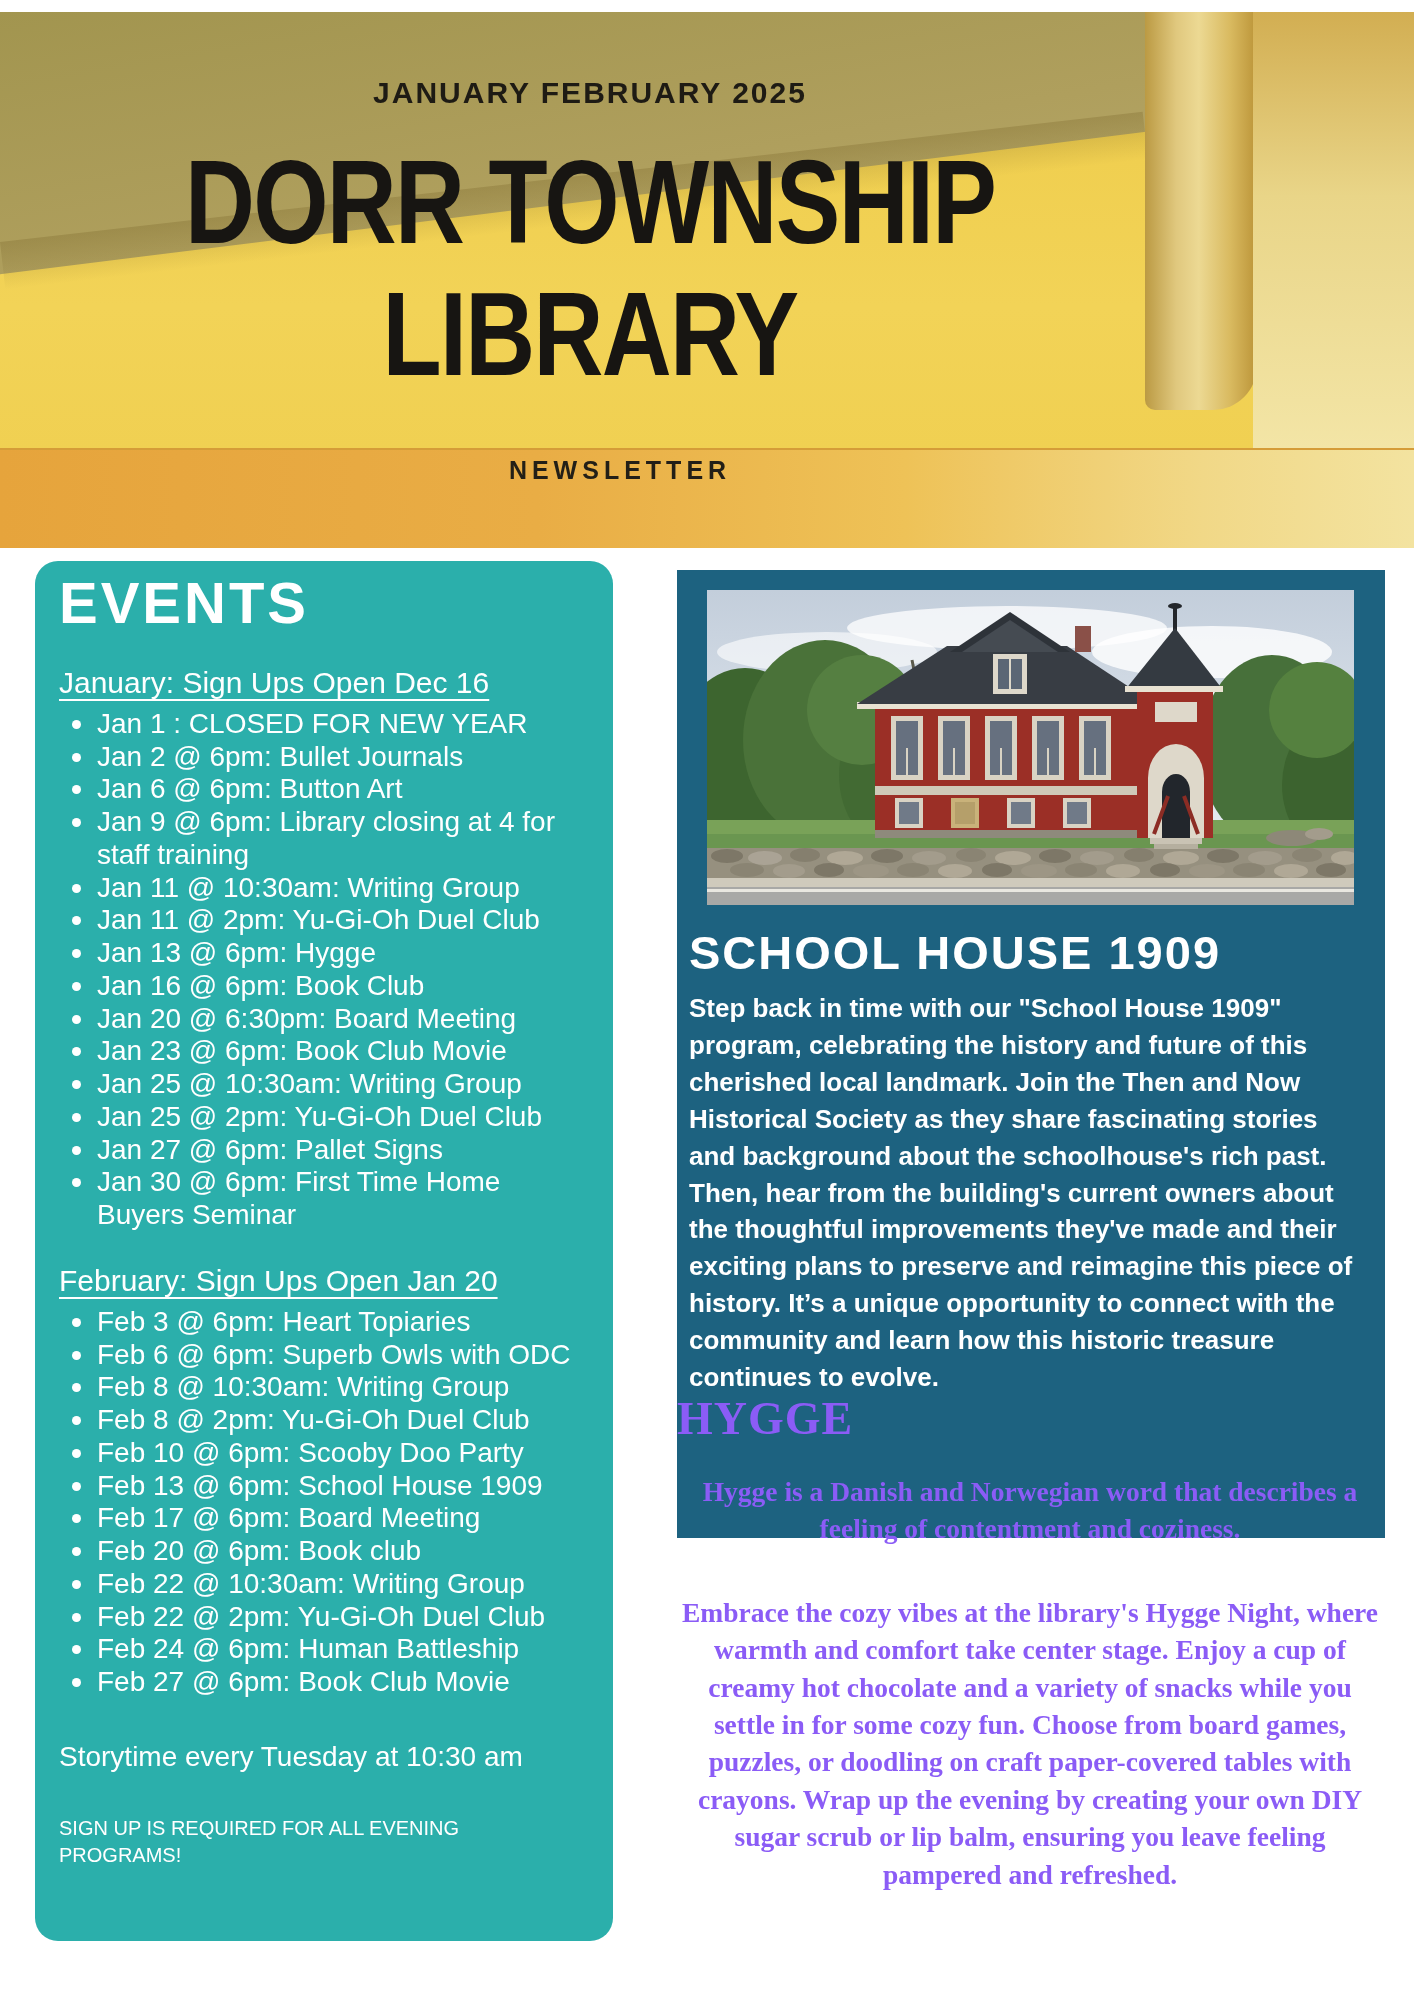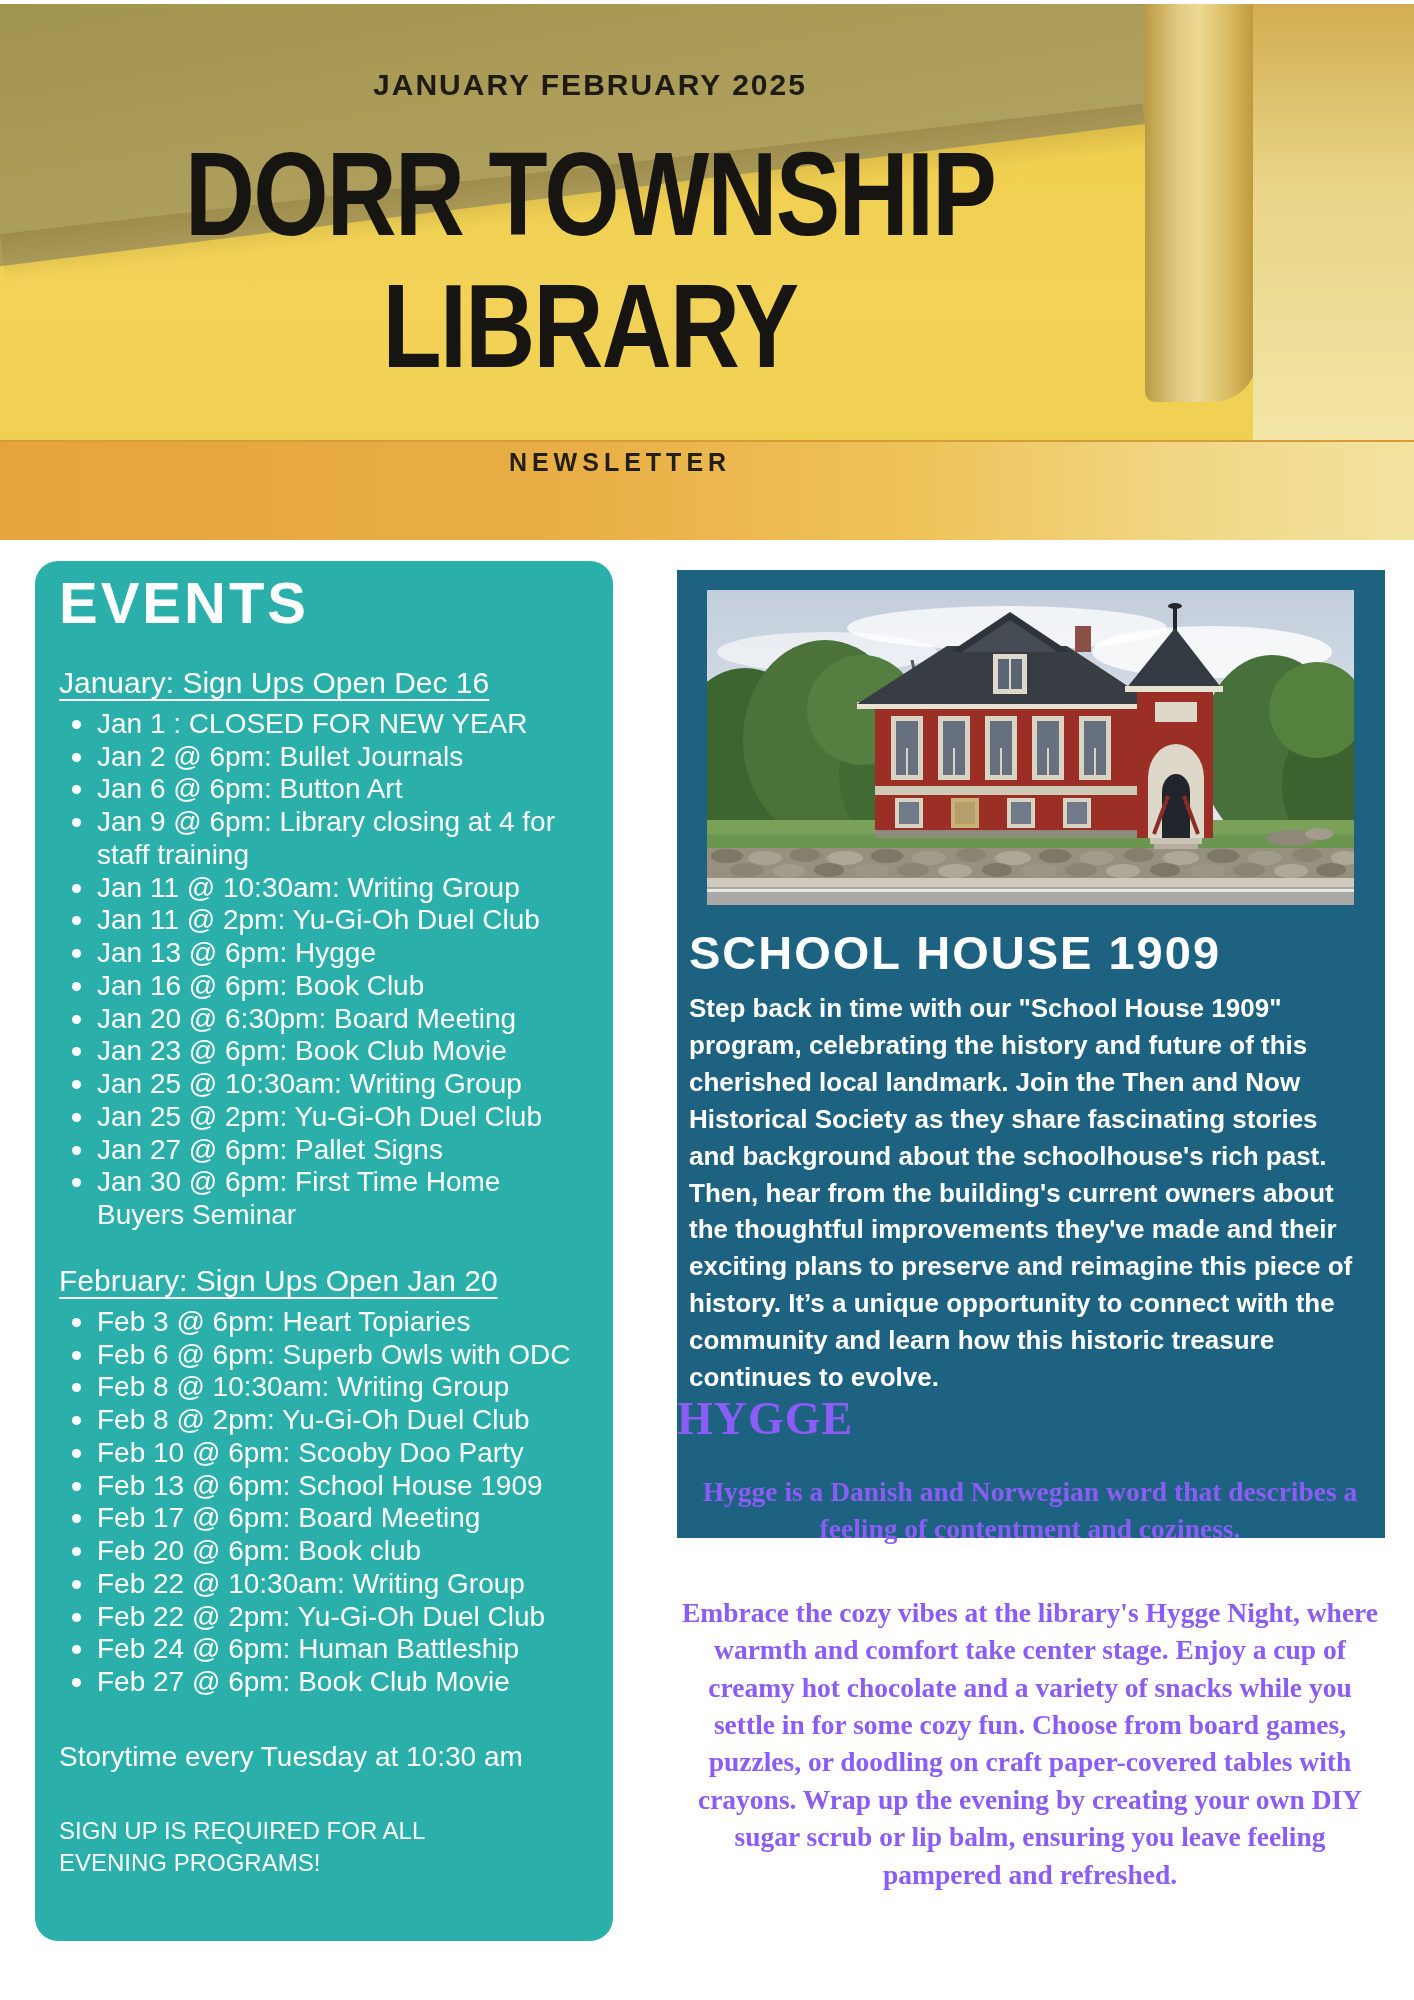--- a/index.html
+++ b/index.html
@@ -2,21 +2,21 @@
 <html><head>
 <meta charset="utf-8">
 <style>
   html,body { margin:0; padding:0; background:#ffffff; }
   .page {
     position:relative; width:1414px; height:2000px; background:#ffffff;
     font-family:"Liberation Sans", sans-serif; overflow:hidden;
   }
 
   
-  .header { position:absolute; left:0; top:4px; width:1414px; height:536px; overflow:hidden; }
+  .header { position:absolute; left:0; top:12px; width:1414px; height:536px; overflow:hidden; }
   .hdr-yellow { position:absolute; left:0; top:0; width:1414px; height:536px;
     background:linear-gradient(180deg,#eecb49 0%,#f2d357 55%,#efce4e 100%); }
   .hdr-olive { position:absolute; left:0; top:0; width:1170px; height:285px;
     background:linear-gradient(170deg,#a2954f 0%,#af9f5d 55%,#b7aa6e 100%);
     clip-path:polygon(0 0,100% 0,100% 41%,0 92%); }
   .hdr-olive-shadow { position:absolute; left:0; top:230px; width:1150px; height:48px;
     background:linear-gradient(180deg,rgba(120,100,40,.30),rgba(120,100,40,0));
     transform:rotate(-6.5deg); transform-origin:left top; }
   .hdr-pages { position:absolute; left:1145px; top:0; width:112px; height:398px;
     background:linear-gradient(90deg,#bb9a43 0%,#e0c87e 28%,#ecd993 48%,#d9ba60 76%,#bb9438 100%);
@@ -38,21 +38,21 @@
     background:#2BAFAB; color:#ffffff; box-sizing:border-box; padding:12px 24px;border-radius:23px; }
   .events-heading { margin:0; font-size:58px; font-weight:700; letter-spacing:3px; line-height:1.05; }
   .month-heading { margin-top:32px; font-size:30px; font-weight:400;
     text-decoration:underline; text-underline-offset:6px; text-decoration-thickness:2px; }
   .event-list { list-style:none; margin:8px 0 0 0; padding:0; }
   .event-list li { position:relative; padding-left:38px; font-size:28px; line-height:1.17;
     max-width:513px; }
   .event-list li::before { content:""; position:absolute; left:13px; top:12px;
     width:9px; height:9px; border-radius:50%; background:#ffffff; }
   .storytime { margin-top:42px; font-size:28px; }
-  .signup { margin-top:42px; font-size:24px; line-height:1.35; max-width:432px; }
+  .signup { margin-top:42px; font-size:20px; line-height:1.35; max-width:432px; }
 
   
   .feature { position:absolute; left:677px; top:570px; width:708px; height:968px;
     background:#1D6280; color:#ffffff; box-sizing:border-box; padding:20px 14px 0 12px; }
   .photo { width:647px; height:315px; margin:0 auto; display:block; }
   .feature-heading { margin:24px 0 0 0; font-size:47px; font-weight:700; letter-spacing:2px; line-height:1.0; }
   .feature-body { margin:14px 0 0 0; font-size:26px; font-weight:700; line-height:1.42; }
 
   
   .hygge { position:absolute; left:677px; top:1392px; width:706px; color:#8b5cf6;font-family:Liberation Serif, serif; }

